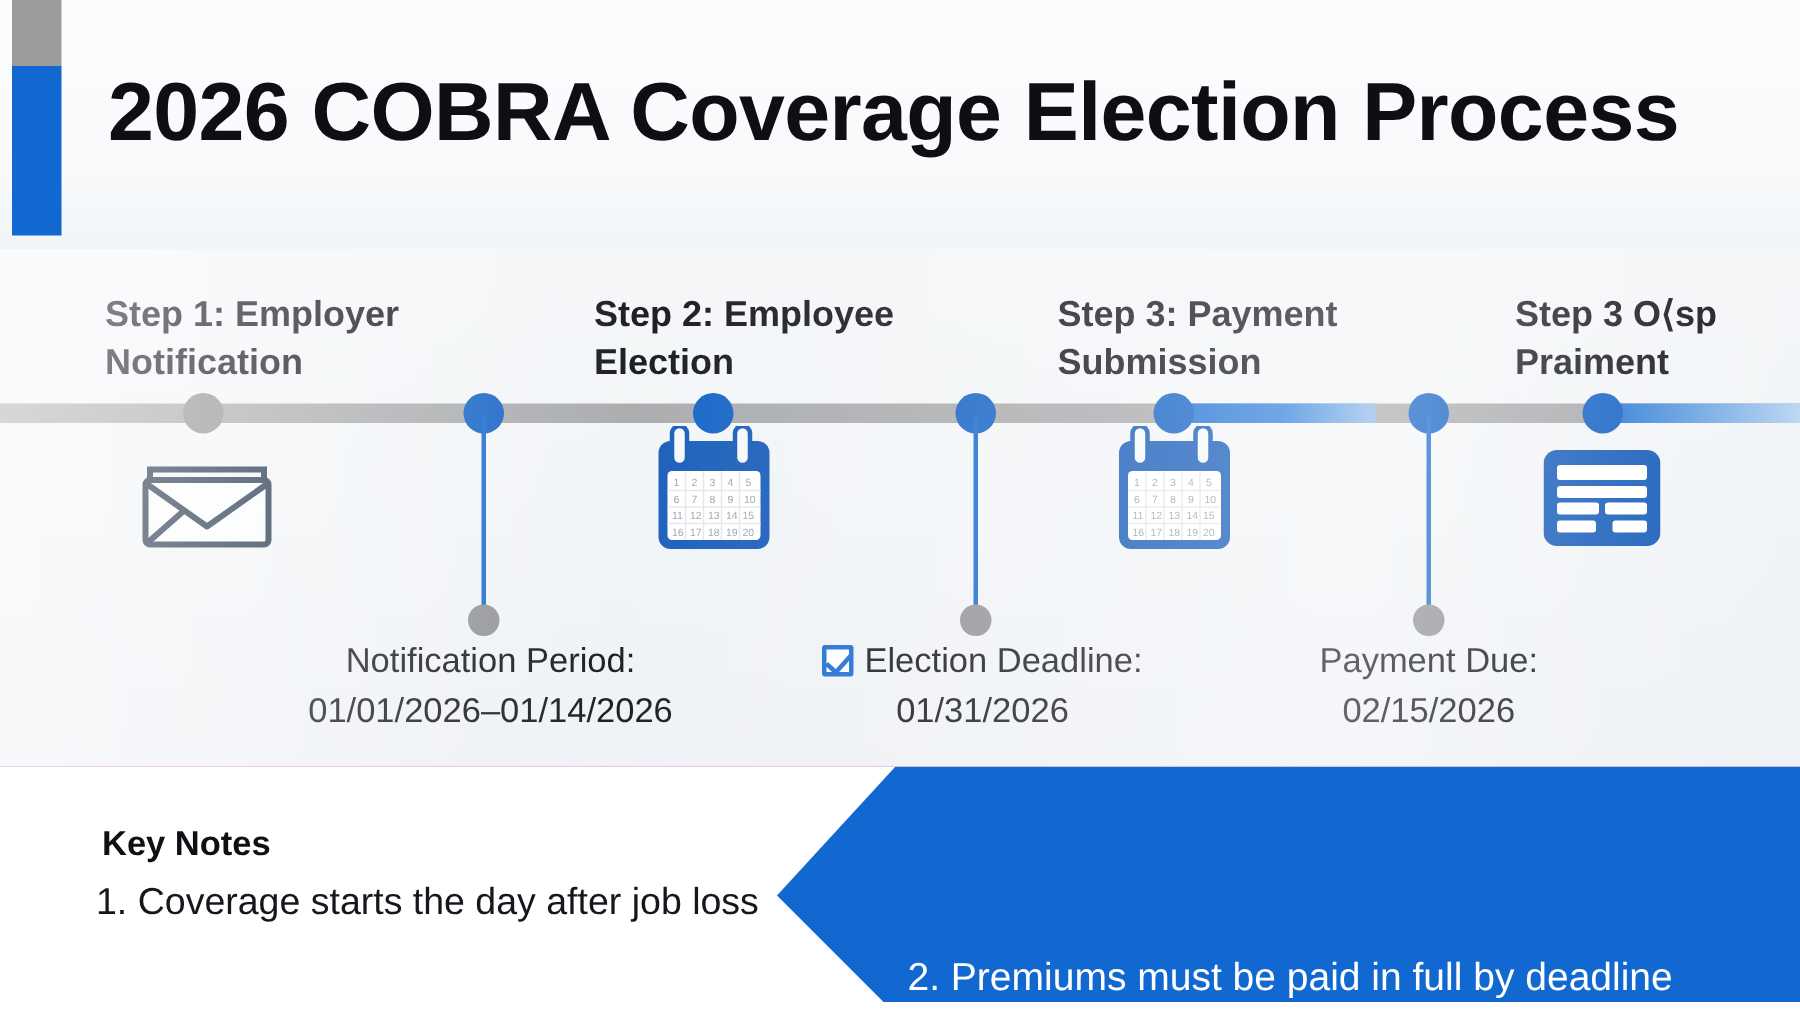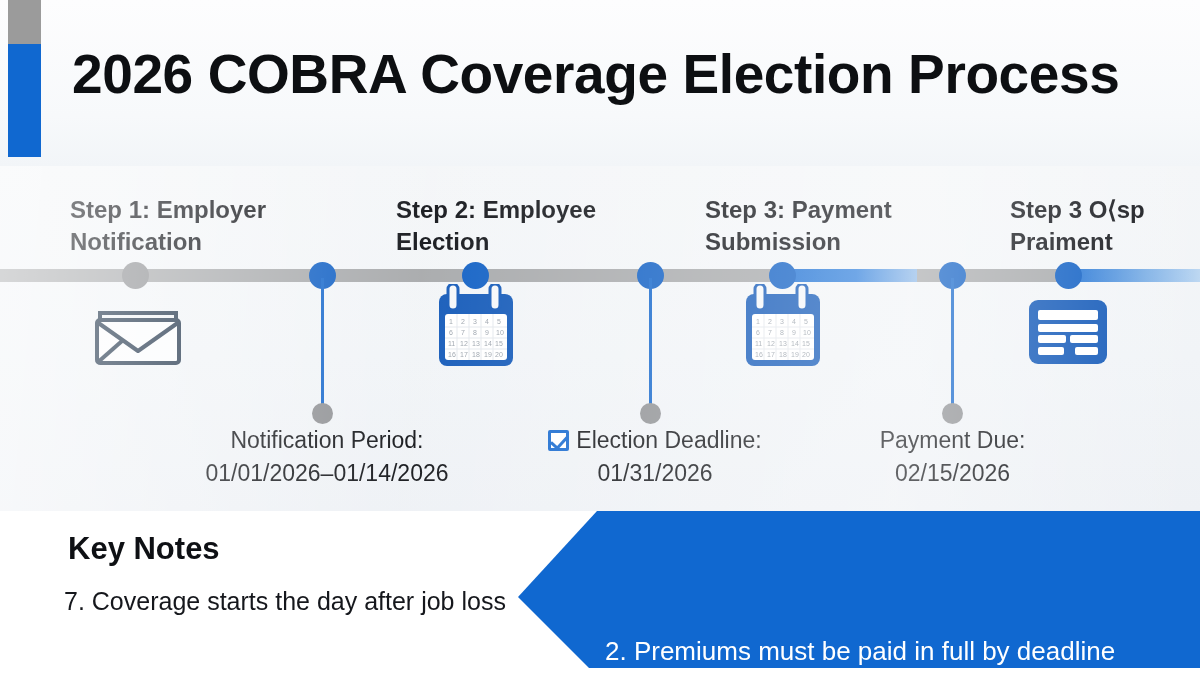--- a/index.html
+++ b/index.html
@@ -101,22 +101,22 @@
     border-right:3px solid #1468cf; border-bottom:3px solid #1468cf;
     transform:rotate(42deg);
   }
 
   
   .notes{
     position:absolute; left:0; top:511px; width:1200px; height:165px;
     background:#ffffff;
   }
   .notes-title{
-    position:absolute; left:68px; top:20px;
-    font-size:31px; font-weight:bold; color:#0e1014;
+    position:absolute; left:68px; top:38px;
+    font-size:23px; font-weight:bold; color:#0e1014;
   }
   .note-1{
     position:absolute; left:64px; top:76px;
     font-size:25px; color:#15171c; white-space:nowrap;
   }
   .banner{
     position:absolute; left:518px; top:511px; width:682px; height:165px;
     background:#1068d0;
     clip-path:polygon(79px 0, 682px 0, 682px 165px, 79px 165px, 0 86px);
   }
@@ -290,20 +290,20 @@
     <div class="caption" style="left:830px; top:258px; width:245px">
       <span class="line1">Payment Due:</span>
       <span class="line2">02/15/2026</span>
     </div>
 
     <div class="band-sheen"></div>
   </div>
 
   <div class="notes">
     <div class="notes-title">Key Notes</div>
-    <div class="note-1">7. Coverage starts the day after job loss</div>
+    <div class="note-1">1. Coverage starts the day after job loss</div>
   </div>
 
   <div class="banner"></div>
   <div class="banner-text">2. Premiums must be paid in full by deadline</div>
   <div class="bottom-strip"></div>
 
 </div>
 
 </body></html>

